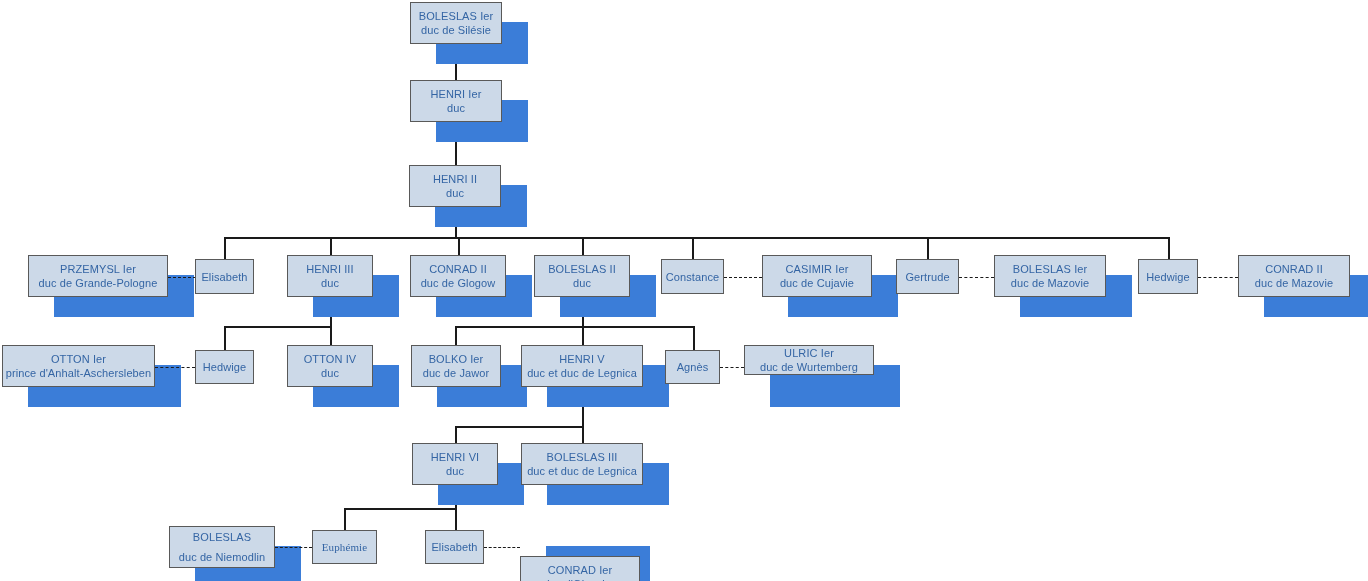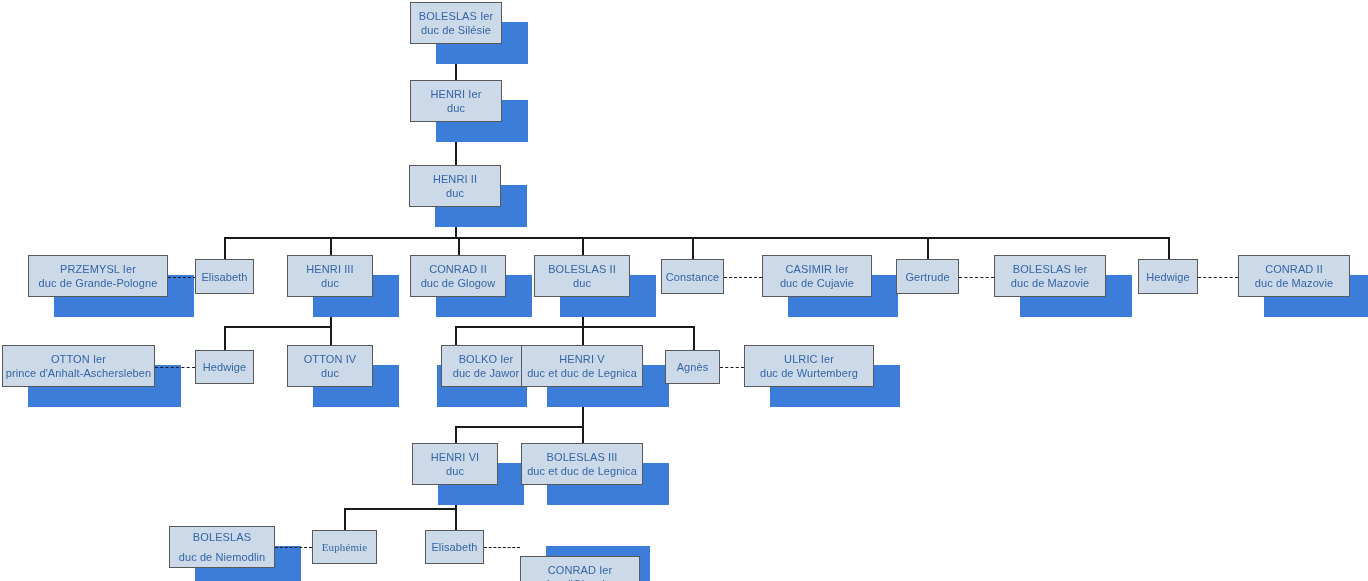--- a/index.html
+++ b/index.html
@@ -180,32 +180,32 @@
         <span class="l1">OTTON Ier</span>
         <span class="l2">prince d'Anhalt-Aschersleben</span>
       </div>
       <div class="node" style="left: 195px; top: 350px; width: 59px; height: 34px;">
         <span class="l1">Hedwige</span>
       </div>
       <div class="node" style="left: 287px; top: 345px; width: 86px; height: 42px;">
         <span class="l1">OTTON IV</span>
         <span class="l2">duc</span>
       </div>
-      <div class="node" style="left: 411px; top: 345px; width: 90px; height: 42px; margin-left: 30px;">
+      <div class="node" style="left: 411px; top: 345px; width: 90px; height: 42px;">
         <span class="l1">BOLKO Ier</span>
         <span class="l2">duc de Jawor</span>
       </div>
       <div class="node" style="left: 521px; top: 345px; width: 122px; height: 42px;">
         <span class="l1">HENRI V</span>
         <span class="l2">duc et duc de Legnica</span>
       </div>
       <div class="node" style="left: 665px; top: 350px; width: 55px; height: 34px;">
         <span class="l1">Agnès</span>
       </div>
-      <div class="node" style="left: 744px; top: 345px; width: 130px; height: 42px;">
+      <div class="node" style="left: 744px; top: 345px; width: 130px; height: 30px;">
         <span class="l1">ULRIC Ier</span>
         <span class="l2">duc de Wurtemberg</span>
       </div>
       <div class="node" style="left: 412px; top: 443px; width: 86px; height: 42px; text-align: center;">
         <span class="l1">HENRI VI</span>
         <span class="l2">duc</span>
       </div>
       <div class="node" style="left: 521px; top: 443px; width: 122px; height: 42px;">
         <span class="l1">BOLESLAS III</span>
         <span class="l2">duc et duc de Legnica</span>

